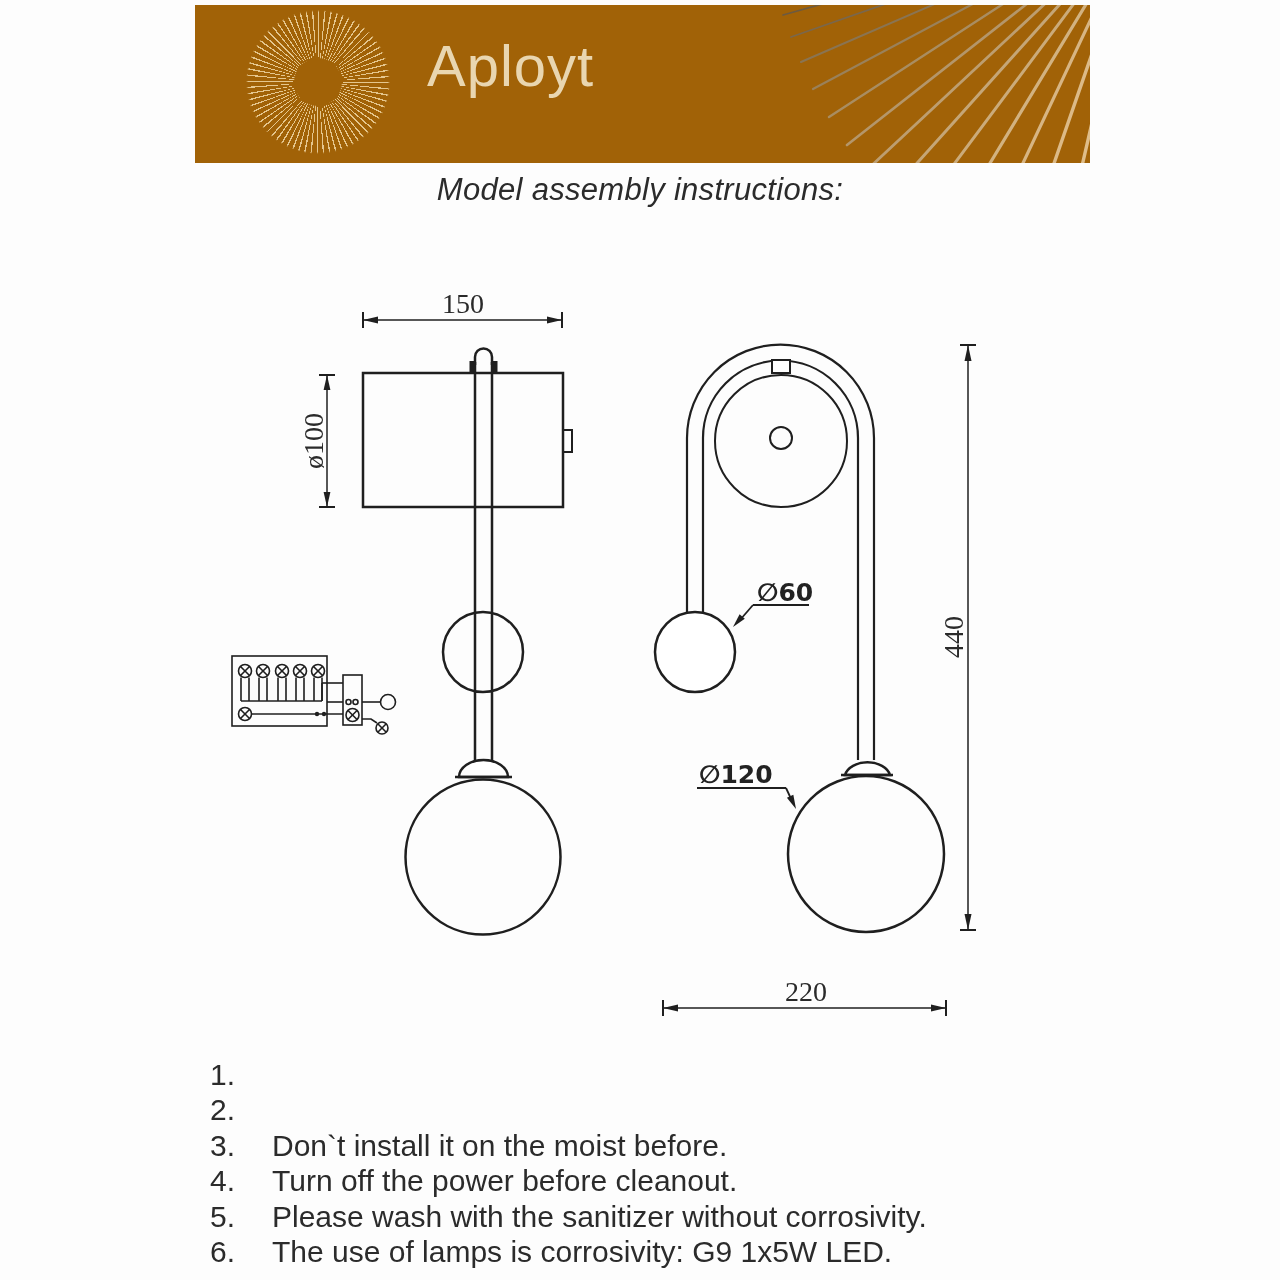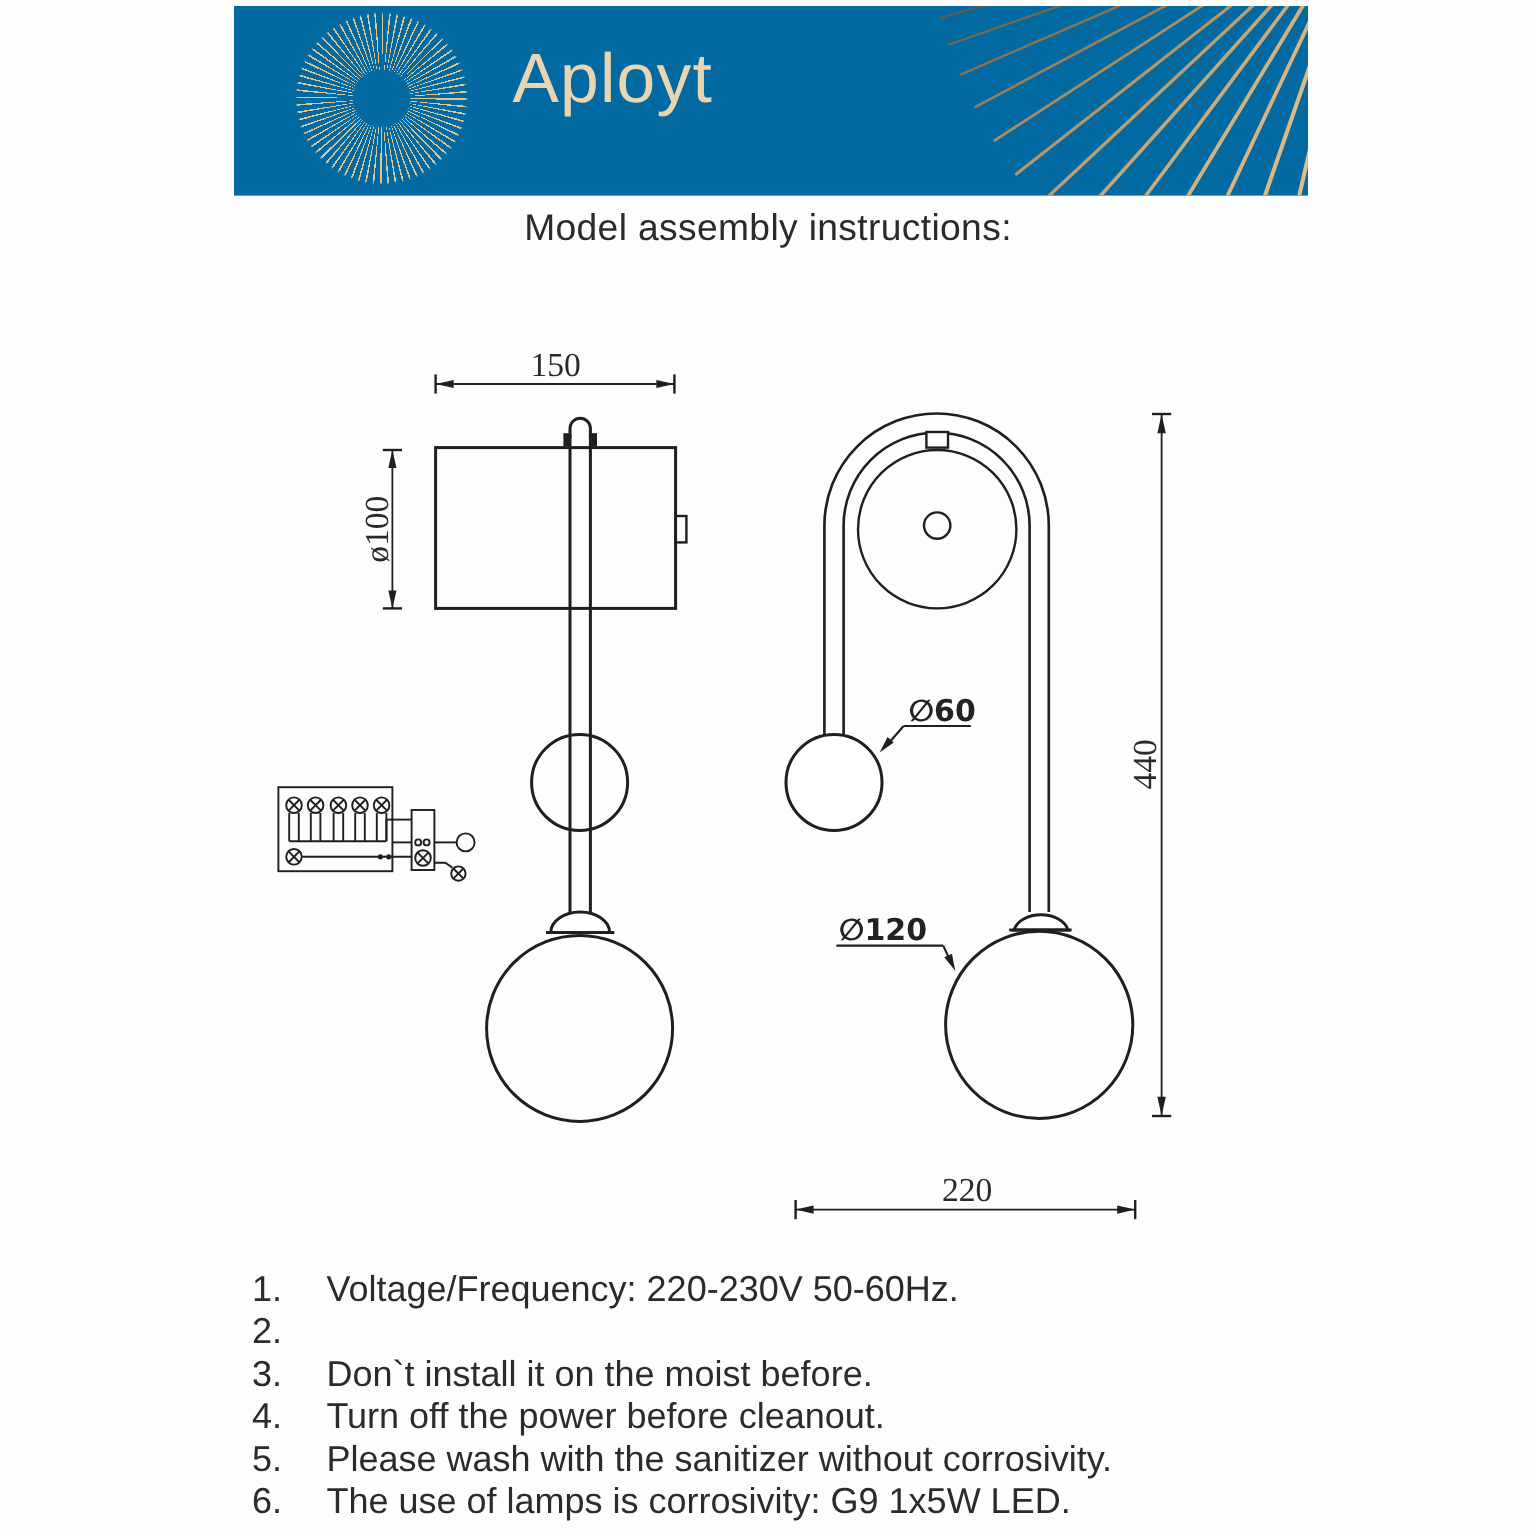--- a/index.html
+++ b/index.html
@@ -1,32 +1,32 @@
 <!DOCTYPE html>
 <html><head>
 <meta charset="utf-8">
 <style>
   html,body{margin:0;padding:0;background:#fff;}
   .page{position:relative;width:1280px;height:1280px;background:#fdfdfd;overflow:hidden;
         font-family:"Liberation Sans", sans-serif;color:#2e2e2e;}
 
   
   .banner{position:absolute;left:195px;top:5px;width:895px;height:158px;
-          background:#0369a1;overflow:hidden;}
+          background:#a16207;overflow:hidden;}
   .sunburst{position:absolute;left:48px;top:2px;width:150px;height:150px;border-radius:50%;
             background:repeating-conic-gradient(rgba(233,204,150,0.95) 0deg 1.15deg, rgba(233,204,150,0) 1.15deg 5deg);
             -webkit-mask:radial-gradient(closest-side, transparent 0 31%, #000 33% 93%, transparent 96%);
             mask:radial-gradient(closest-side, transparent 0 31%, #000 33% 93%, transparent 96%);}
   .brand{position:absolute;left:232px;top:32px;font-size:58px;line-height:1;font-weight:400;
          color:#e9d6b0;letter-spacing:1px;}
   .rays{position:absolute;left:0;top:0;}
 
   
   .heading{position:absolute;left:0;top:172px;width:1280px;text-align:center;
-           font-size:31px;line-height:36px;color:#2b2b2b;letter-spacing:0.3px;}
+           font-size:31px;line-height:36px;color:#2b2b2b;letter-spacing:0.3px;font-style:italic;}
 
   
   .drawing{position:absolute;left:0;top:280px;}
   .dim-serif{font-family:"Liberation Serif","DejaVu Serif",serif;font-size:28px;fill:#2a2a2a;}
   .dim-sans{font-family:"DejaVu Sans","Liberation Sans",sans-serif;font-size:25px;font-weight:600;fill:#222;}
 
   
   .instructions{position:absolute;left:205px;top:1057px;font-size:30px;color:#2b2b2b;}
   .instr-row{display:flex;align-items:baseline;height:35.4px;line-height:35.4px;}
   .instr-num{width:67px;padding-left:5px;box-sizing:border-box;flex:0 0 auto;}
@@ -223,21 +223,20 @@
           <polygon points="946,1008 931,1004.6 931,1011.4" fill="#1f1f1f" stroke="none"></polygon>
           <text class="dim-serif" x="806" y="1001" text-anchor="middle" stroke="none" fill="#2a2a2a">220</text>
         </g>
       </g>
     </g>
   </svg>
 
   <div class="instructions">
     <div class="instr-row">
       <span class="instr-num">1.</span>
-      <span class="instr-text">Voltage/Frequency: 220-230V 50-60Hz.</span>
     </div>
     <div class="instr-row">
       <span class="instr-num">2.</span>
     </div>
     <div class="instr-row">
       <span class="instr-num">3.</span>
       <span class="instr-text">Don`t install it on the moist before.</span>
     </div>
     <div class="instr-row">
       <span class="instr-num">4.</span>

